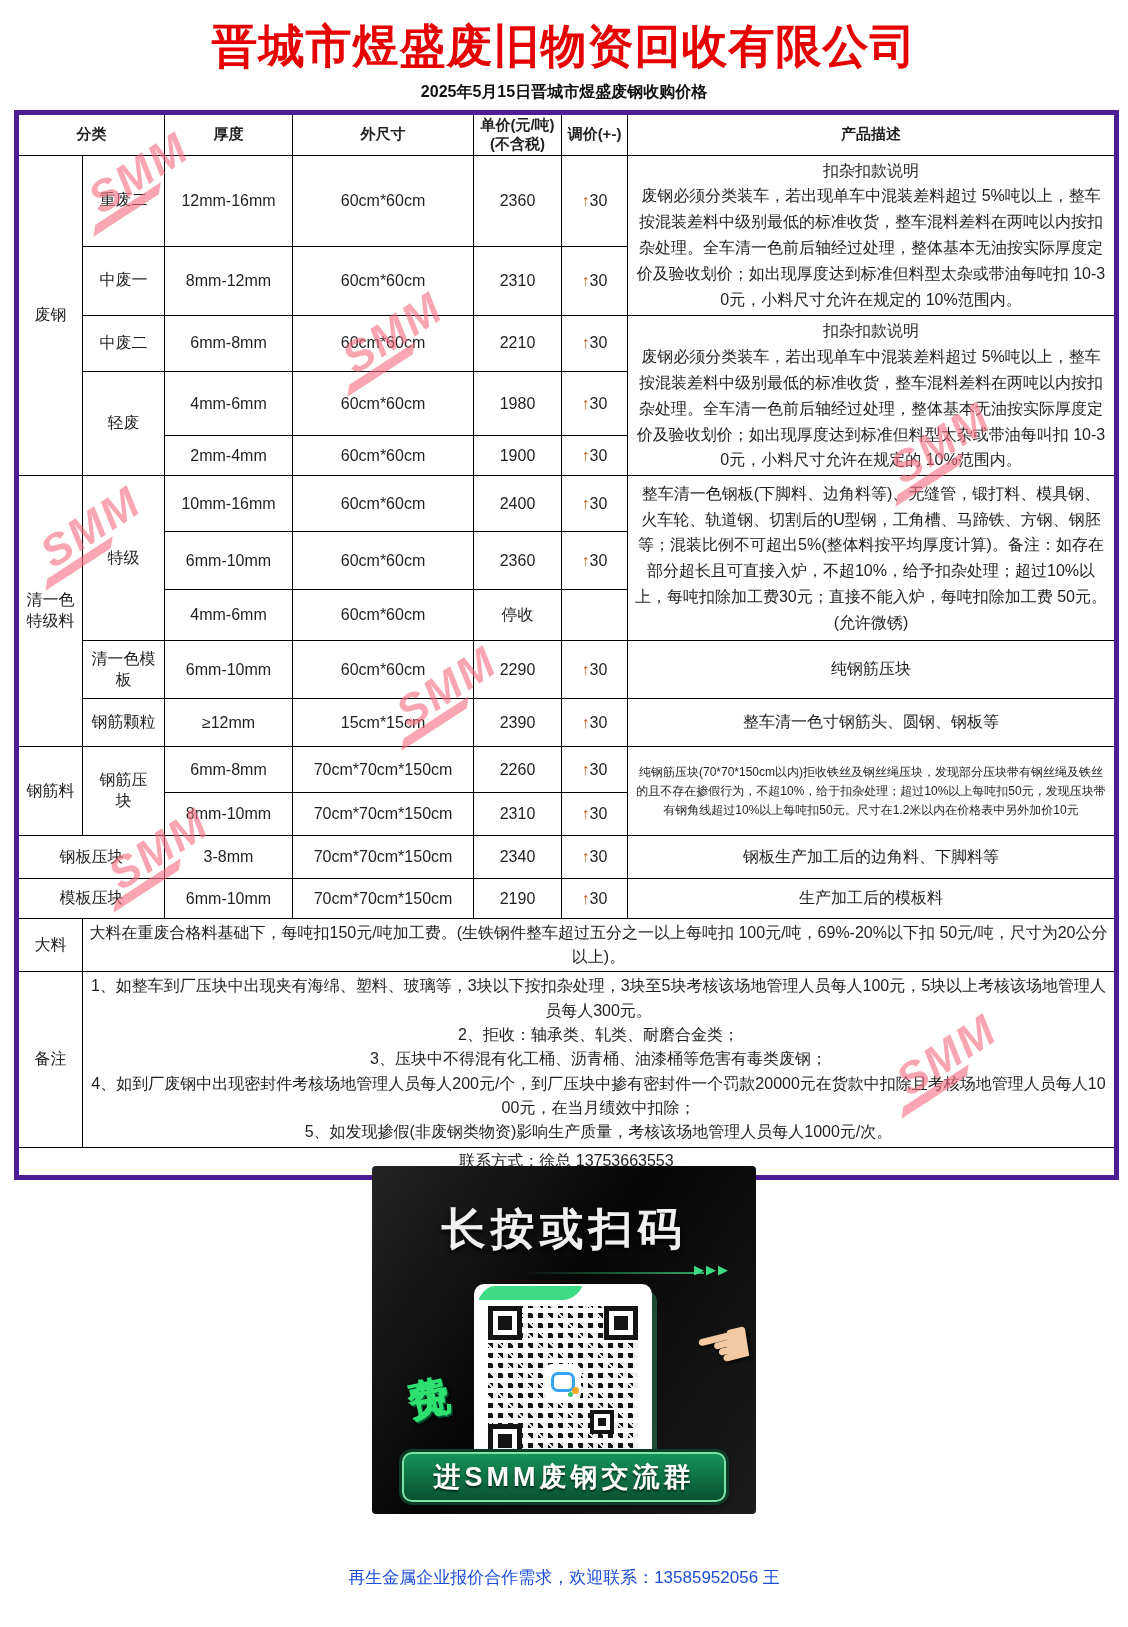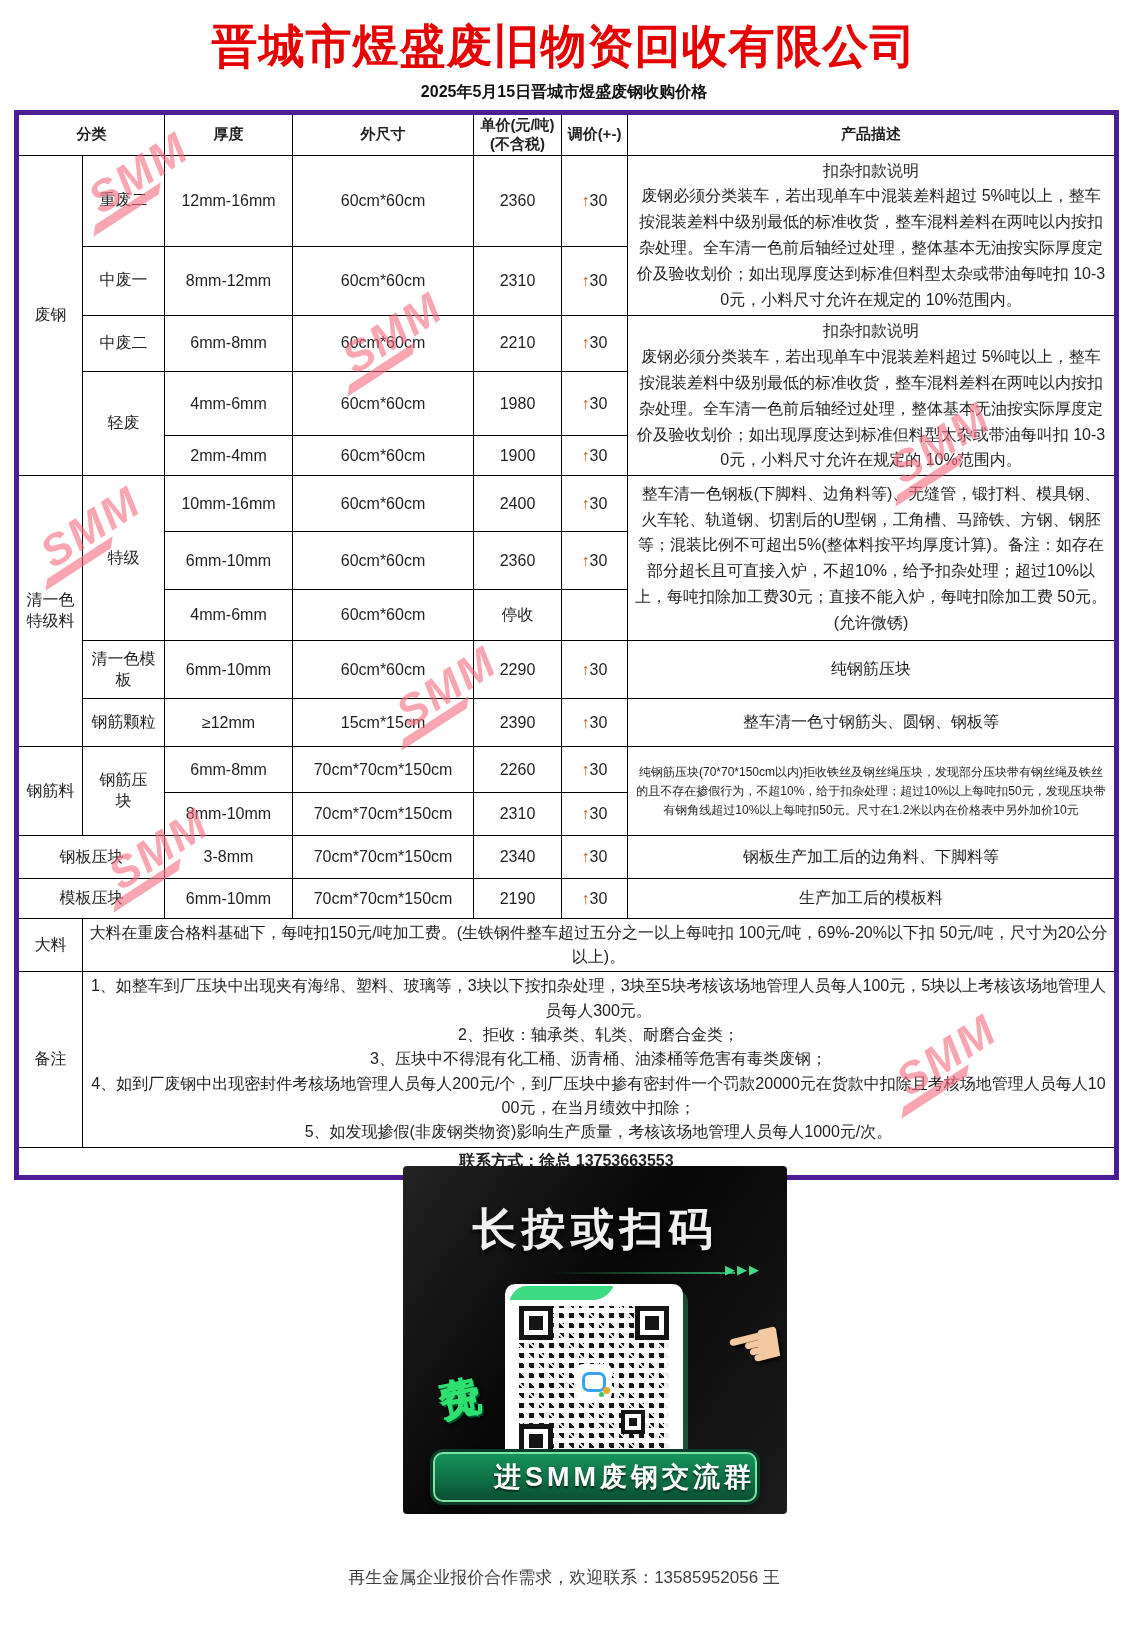--- a/index.html
+++ b/index.html
@@ -22,37 +22,37 @@
     border:1px solid #000;text-align:center;vertical-align:middle;
     padding:2px 6px;font-size:16px;color:#1f1f1f;word-break:break-all;
   }
   .price th{font-weight:bold;font-size:15px;padding:1px 2px;}
   .hdr-price{font-size:14px;line-height:1.25;}
   .desc{font-size:14.5px;line-height:1.62;padding:3px 10px;}
   .desc-left{text-align:left;}
   .desc-title{display:block;}
   .notes-cell{font-size:15px;line-height:1.52;text-align:left;padding:4px 12px;}
   .big-cell{font-size:15px;line-height:1.5;padding:2px 10px;}
-  .contact-cell{font-size:15px;font-weight:700;margin-left:19px;}
+  .contact-cell{font-size:15px;font-weight:400;margin-left:19px;}
   .adj-arrow{color:#c55a11;font-weight:bold;}
   .adj-val{color:#1f1f1f;}
   .wm{
     position:absolute;z-index:6;pointer-events:none;
     transform:rotate(-33deg);font-style:italic;font-weight:bold;
     font-size:44px;letter-spacing:2px;color:rgba(245,106,127,0.6);
   }
   .wm::after{
     content:"";position:absolute;left:-14px;bottom:-4px;width:78px;height:9px;
     background:rgba(245,106,127,0.6);transform:skewX(-42deg);
   }
   
   .qr-wrap{
     position:absolute;left:372px;top:1166px;width:384px;height:348px;
     background:linear-gradient(125deg,#232323 0%,#070707 45%,#101010 70%,#1c1c1c 100%);
-    border-radius:4px;overflow:hidden;margin-left:31px;
+    border-radius:4px;overflow:hidden;
   }
   .qr-title{
     position:absolute;top:34px;left:0;width:100%;text-align:center;
     font-size:44px;font-weight:bold;color:#f0f0f0;letter-spacing:5px;
     text-shadow:0 3px 4px #000;
   }
   .qr-line{
     position:absolute;top:106px;left:150px;right:52px;height:2px;
     background:linear-gradient(90deg,rgba(61,220,132,0),rgba(61,220,132,.75));
   }
@@ -96,30 +96,30 @@
   }
   .qr-free{
     position:absolute;left:24px;top:178px;color:#2ee06f;font-weight:bold;font-size:42px;
     writing-mode:vertical-rl;text-orientation:upright;line-height:1;
     transform:rotate(-12deg);text-shadow:1px 2px 0 #053,2px 3px 4px #000;
   }
   .qr-pill{
     position:absolute;left:30px;bottom:12px;width:324px;height:50px;
     background:linear-gradient(180deg,#15935a,#0a5132);
     border:2px solid #7be3a6;border-radius:10px;box-sizing:border-box;
-    display:flex;align-items:center;justify-content:flex-end;
+    display:flex;align-items:center;justify-content:center;
     box-shadow:0 0 0 3px #0c3b26,0 3px 6px rgba(0,0,0,.6);
   }
   .qr-pill span{
     color:#fff;font-weight:bold;font-size:27px;letter-spacing:4px;
     text-shadow:0 2px 2px rgba(0,0,0,.55);
   }
   .page-footer{
     position:absolute;top:1566px;left:0;width:100%;text-align:center;
-    font-size:17px;font-weight:500;color:#404040;
+    font-size:17px;font-weight:500;color:#1d4ed8;
   }
 </style>
 </head>
 <body>
 
 <div class="page-title">晋城市煜盛废旧物资回收有限公司</div>
 <div class="page-subtitle">2025年5月15日晋城市煜盛废钢收购价格</div>
 
 <table class="price">
   <colgroup>

